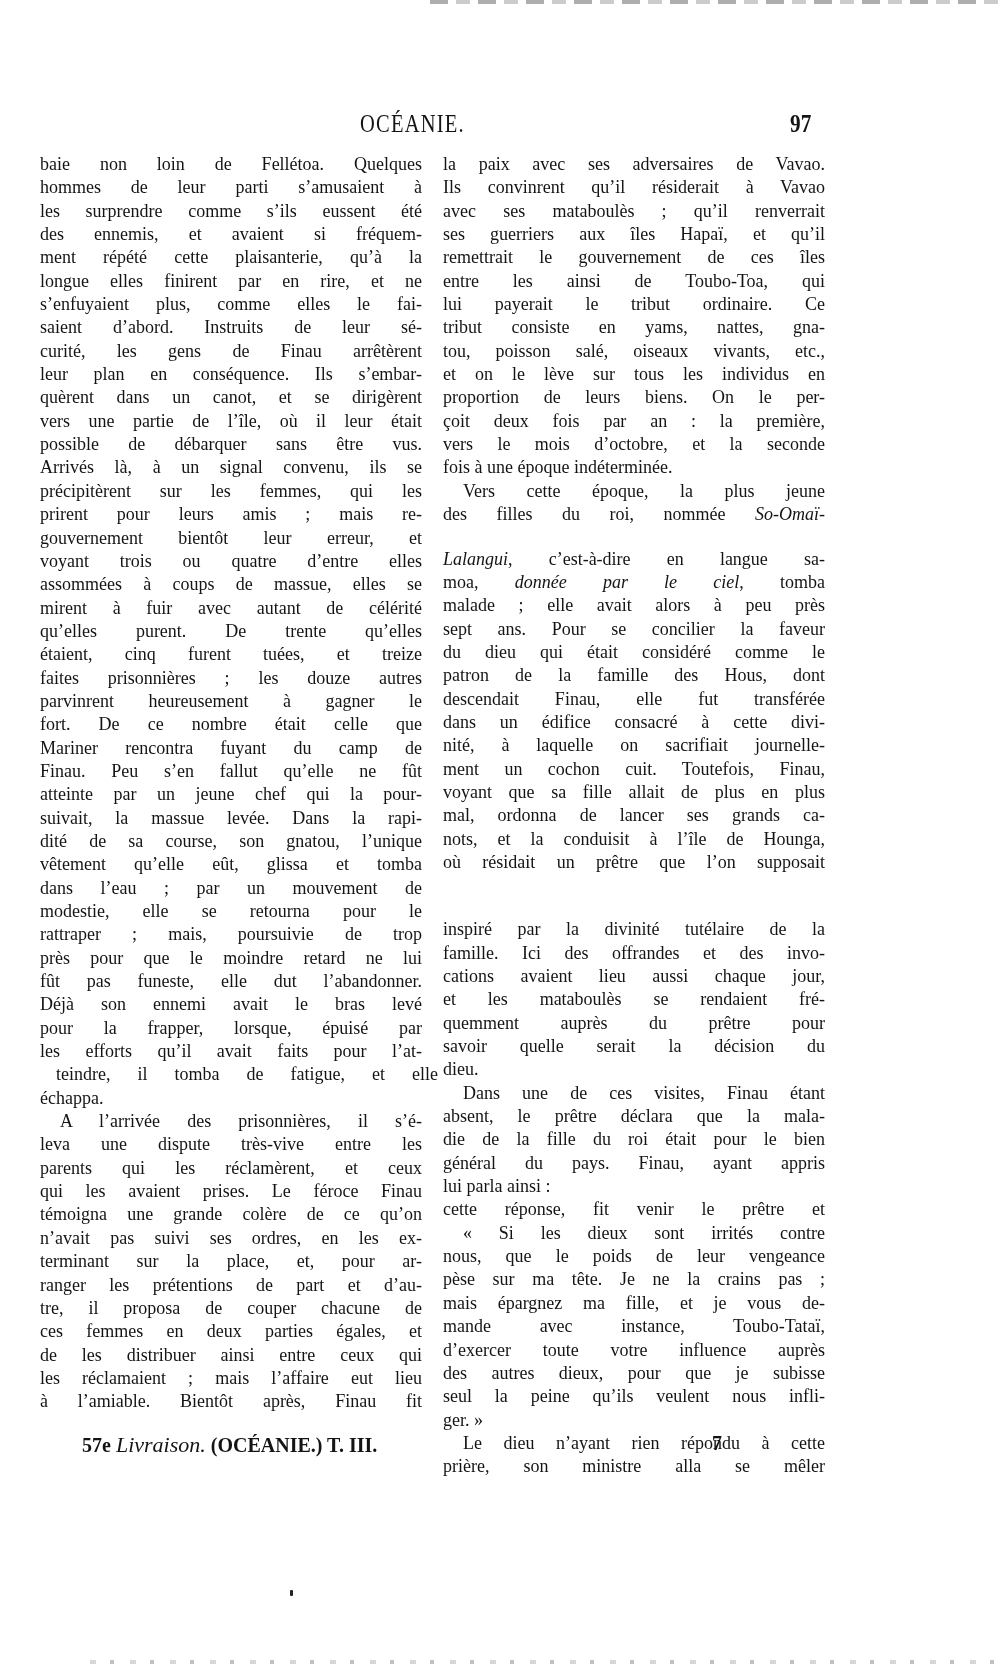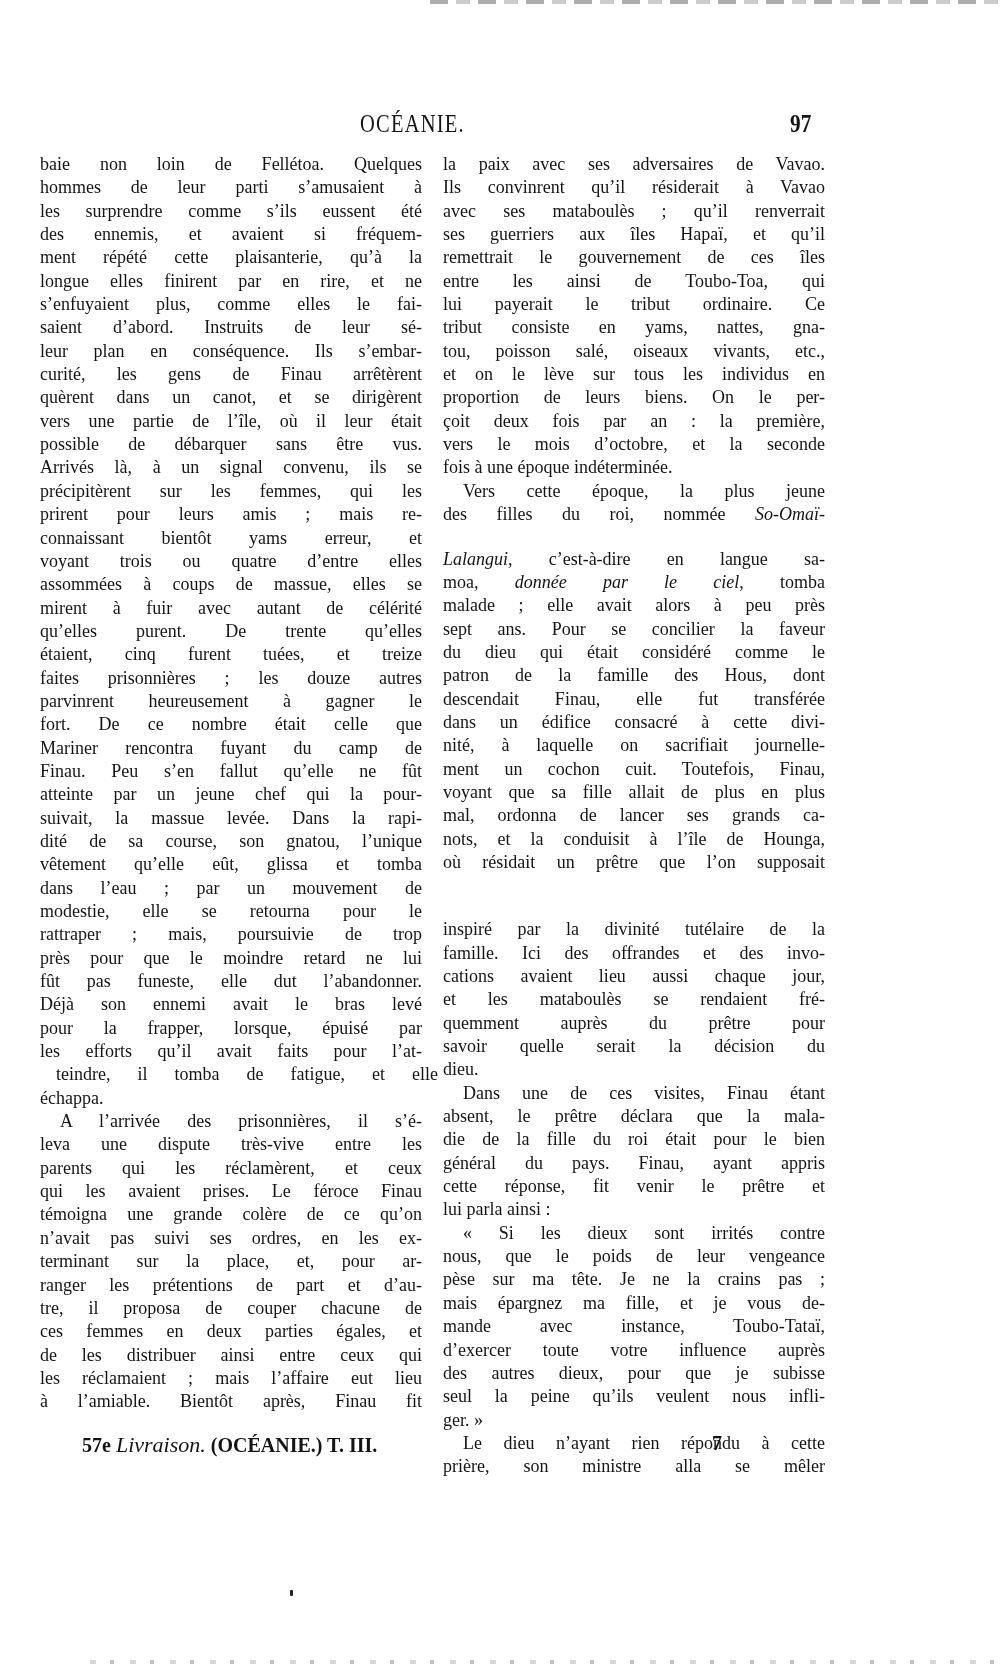--- a/index.html
+++ b/index.html
@@ -39,29 +39,29 @@
 
 <div class="column col-left" id="col-left">
     <span class="line" style="display: block; width: 382px;">baie non loin de Fellétoa. Quelques</span>
     <span class="line" style="display: block; width: 382px;">hommes de leur parti s’amusaient à</span>
     <span class="line" style="display: block; width: 382px;">les surprendre comme s’ils eussent été</span>
     <span class="line" style="display: block; width: 382px;">des ennemis, et avaient si fréquem-</span>
     <span class="line" style="display: block; width: 382px;">ment répété cette plaisanterie, qu’à la</span>
     <span class="line" style="display: block; width: 382px;">longue elles finirent par en rire, et ne</span>
     <span class="line" style="display: block; width: 382px;">s’enfuyaient plus, comme elles le fai-</span>
     <span class="line" style="display: block; width: 382px;">saient d’abord. Instruits de leur sé-</span>
+    <span class="line" style="display: block; width: 382px;">curité, les gens de Finau arrêtèrent</span>
     <span class="line" style="display: block; width: 382px;">leur plan en conséquence. Ils s’embar-</span>
-    <span class="line" style="display: block; width: 382px;">curité, les gens de Finau arrêtèrent</span>
     <span class="line" style="display: block; width: 382px;">quèrent dans un canot, et se dirigèrent</span>
     <span class="line" style="display: block; width: 382px;">vers une partie de l’île, où il leur était</span>
     <span class="line" style="display: block; width: 382px;">possible de débarquer sans être vus.</span>
     <span class="line" style="display: block; width: 382px;">Arrivés là, à un signal convenu, ils se</span>
     <span class="line" style="display: block; width: 382px;">précipitèrent sur les femmes, qui les</span>
     <span class="line" style="display: block; width: 382px;">prirent pour leurs amis ; mais re-</span>
-    <span class="line" style="display: block; width: 382px;">connaissant bientôt yams erreur, et</span>
+    <span class="line" style="display: block; width: 382px;">gouvernement bientôt leur erreur, et</span>
     <span class="line" style="display: block; width: 382px;">voyant trois ou quatre d’entre elles</span>
     <span class="line" style="display: block; width: 382px;">assommées à coups de massue, elles se</span>
     <span class="line" style="display: block; width: 382px;">mirent à fuir avec autant de célérité</span>
     <span class="line" style="display: block; width: 382px;">qu’elles purent. De trente qu’elles</span>
     <span class="line" style="display: block; width: 382px;">étaient, cinq furent tuées, et treize</span>
     <span class="line" style="display: block; width: 382px;">faites prisonnières ; les douze autres</span>
     <span class="line" style="display: block; width: 382px;">parvinrent heureusement à gagner le</span>
     <span class="line" style="display: block; width: 382px;">fort. De ce nombre était celle que</span>
     <span class="line" style="display: block; width: 382px;">Mariner rencontra fuyant du camp de</span>
     <span class="line" style="display: block; width: 382px;">Finau. Peu s’en fallut qu’elle ne fût</span>
@@ -128,22 +128,22 @@
     <span class="line" style="display: block; width: 382px;">famille. Ici des offrandes et des invo-</span>
     <span class="line" style="display: block; width: 382px;">cations avaient lieu aussi chaque jour,</span>
     <span class="line" style="display: block; width: 382px;">et les mataboulès se rendaient fré-</span>
     <span class="line" style="display: block; width: 382px;">quemment auprès du prêtre pour</span>
     <span class="line" style="display: block; width: 382px;">savoir quelle serait la décision du</span>
     <span class="line last" style="display: block; width: 382px;">dieu.</span>
     <span class="line indent" style="display: block; width: 382px;">Dans une de ces visites, Finau étant</span>
     <span class="line" style="display: block; width: 382px;">absent, le prêtre déclara que la mala-</span>
     <span class="line" style="display: block; width: 382px;">die de la fille du roi était pour le bien</span>
     <span class="line" style="display: block; width: 382px;">général du pays. Finau, ayant appris</span>
+    <span class="line last" style="display: block; width: 382px;">lui parla ainsi :</span>
     <span class="line" style="display: block; width: 382px;">cette réponse, fit venir le prêtre et</span>
-    <span class="line last" style="display: block; width: 382px;">lui parla ainsi :</span>
     <span class="line indent" style="display: block; width: 382px;">« Si les dieux sont irrités contre</span>
     <span class="line" style="display: block; width: 382px;">nous, que le poids de leur vengeance</span>
     <span class="line" style="display: block; width: 382px;">pèse sur ma tête. Je ne la crains pas ;</span>
     <span class="line" style="display: block; width: 382px;">mais épargnez ma fille, et je vous de-</span>
     <span class="line" style="display: block; width: 382px;">mande avec instance, Toubo-Tataï,</span>
     <span class="line" style="display: block; width: 382px;">d’exercer toute votre influence auprès</span>
     <span class="line" style="display: block; width: 382px;">des autres dieux, pour que je subisse</span>
     <span class="line" style="display: block; width: 382px;">seul la peine qu’ils veulent nous infli-</span>
     <span class="line last" style="display: block; width: 382px;">ger. »</span>
     <span class="line indent" style="display: block; width: 382px;">Le dieu n’ayant rien répondu à cette</span>

